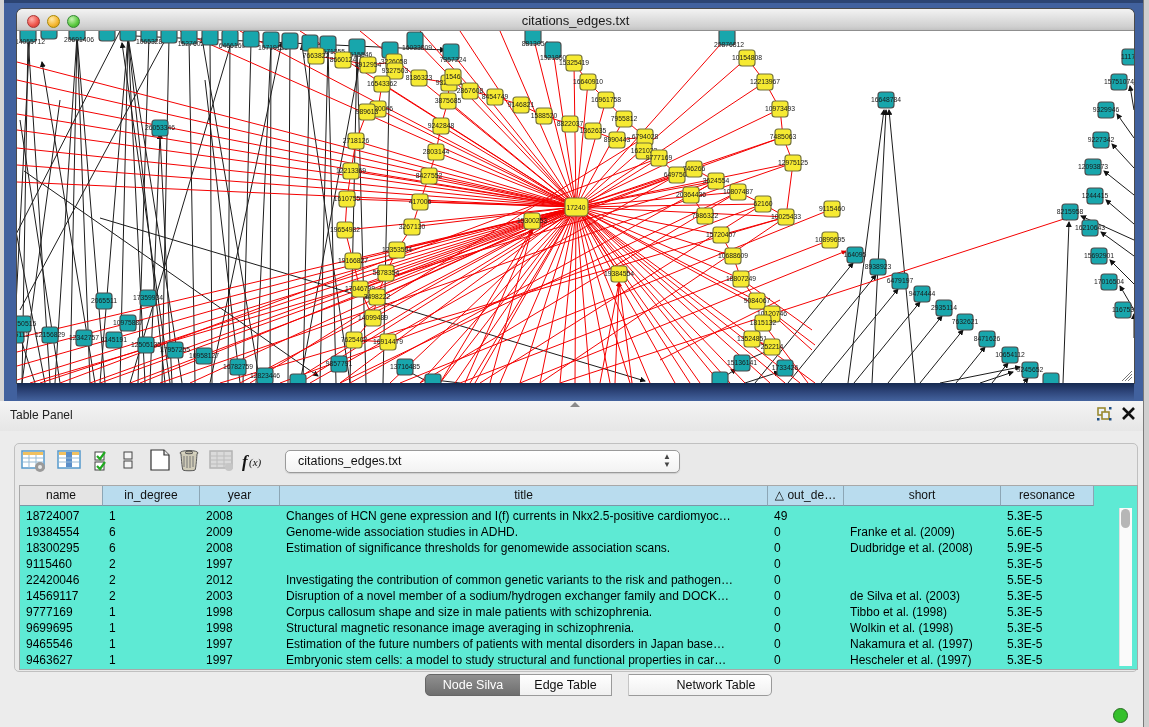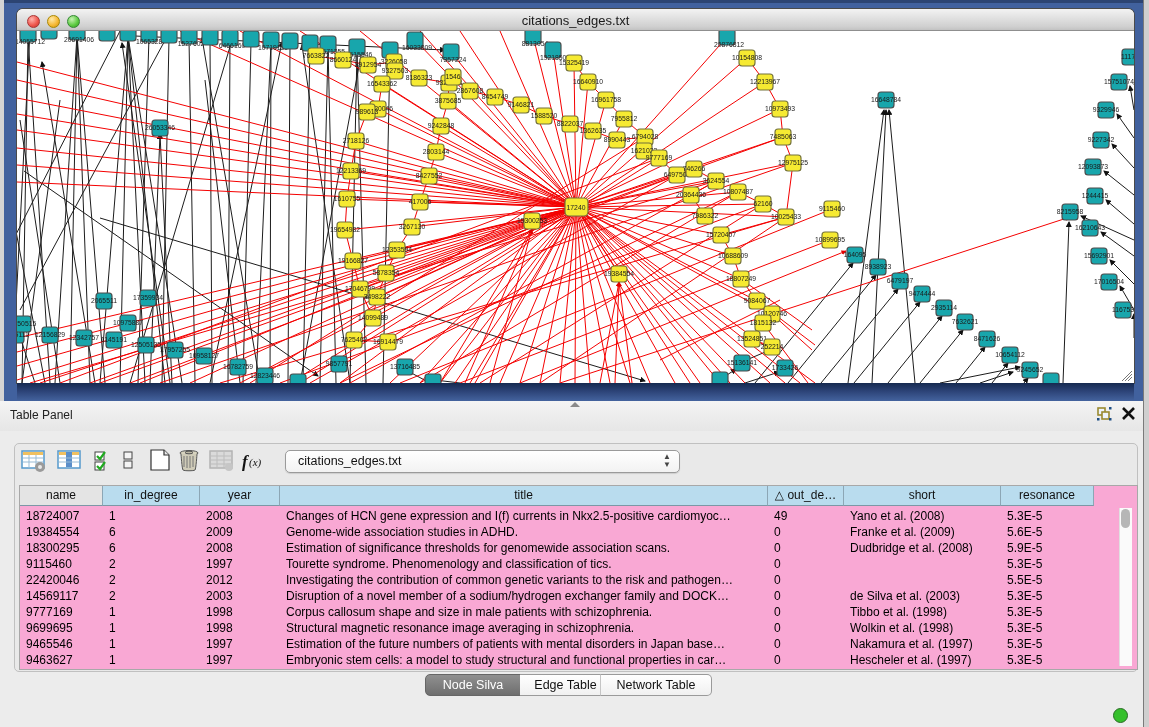--- a/index.html
+++ b/index.html
@@ -17,34 +17,34 @@
 #panelbar{left:0;top:401px;width:1145px;height:30px;background:linear-gradient(#f4f4f4,#e6e6e6);
 border-bottom:1px solid #d0d0d0;}
 #panelbar span{position:absolute;left:10px;top:7px;font-size:12px;color:#222;}
 #panelbody{left:0;top:431px;width:1145px;height:296px;background:#ececec;}
 #toolpanel{left:14px;top:443px;width:1122px;height:227px;background:#e9e9e9;
 border:1px solid #c0c0c0;border-radius:5px;}
 #combo{left:285px;top:450px;width:393px;height:21px;background:linear-gradient(#ffffff,#f2f2f2);
 border:1px solid #9a9a9a;border-radius:5px;box-shadow:0 1px 1px rgba(0,0,0,.12);}
 #combo span{position:absolute;left:12px;top:3px;font-size:12.5px;color:#111;}
 #combo .updn{position:absolute;right:8px;top:2px;font-size:8px;color:#444;line-height:8px;}
-.tblwrap{position:absolute;left:19px;top:485px;width:1117px;height:183px;background:#f9a8d4;
+.tblwrap{position:absolute;left:19px;top:485px;width:1117px;height:183px;background:#5eead4;
 border:1px solid #a8a8a8;}
 .th{position:absolute;top:0;height:19px;border-right:1px solid #8ca6b5;border-bottom:1px solid #7d97a6;
 font-size:12px;text-align:center;line-height:19px;color:#111;}
 .td{position:absolute;font-size:12px;color:#000;height:16px;line-height:16px;}
 #vsb{left:1119px;top:508px;width:12px;height:158px;background:#fafafa;border-left:1px solid #e0e0e0;}
 #vsbthumb{left:1121px;top:509px;width:9px;height:19px;background:#b6b6b6;border-radius:5px;}
 #tabs{left:425px;top:674px;height:20px;}
 .tab{position:absolute;top:0;height:20px;line-height:20px;font-size:12.5px;text-align:center;
 border:1px solid #9a9a9a;color:#111;background:linear-gradient(#fff,#f0f0f0);}
 #tab1{left:0;width:94px;border-radius:5px 0 0 5px;background:linear-gradient(#909090,#6e6e6e);
 color:#fff;border-color:#666;}
 #tab2{left:95px;width:91px;border-left:none;}
-#tab3{left:175px;width:110px;border-left:1px solid #c5c5c5;border-radius:0 5px 5px 0;}
+#tab3{left:203px;width:110px;border-left:1px solid #c5c5c5;border-radius:0 5px 5px 0;padding-left:32px;}
 #mem{right:42px;top:741px;font-size:12px;color:#222;font-weight:bold;}
 #memdot{right:21px;top:708px;width:13px;height:13px;border-radius:50%;background:#35c02c;
 border:1px solid #2a6b26;}
 #rightedge{left:1143px;top:0;width:6px;height:727px;background:#cfcfcf;border-left:1px solid #7a7a7a;}
 #leftedge{left:0;top:0;width:4px;height:401px;background:#d4d4d4;}
 </style></head><body>
 <div id="root">
 <div id="desktop" class="abs"></div>
 <div id="leftedge" class="abs"></div>
 <div id="win" class="abs">
@@ -653,40 +653,38 @@
       <div class="th" style="left:180px;width:79px;background:#b9dcee">year</div>
       <div class="th" style="left:260px;width:487px;background:#b9dcee">title</div>
       <div class="th" style="left:748px;width:75px;background:#b9dcee">△ out_de…</div>
       <div class="th" style="left:824px;width:156px;background:#b9dcee">short</div>
       <div class="th" style="left:981px;width:92px;background:#b9dcee">resonance</div>
       <div class="td" style="left:6px;top:22px;width:143px">18724007</div>
       <div class="td" style="left:89px;top:22px;width:157px">1</div>
       <div class="td" style="left:186px;top:22px;width:140px">2008</div>
       <div class="td" style="left:266px;top:22px;width:480px;overflow:hidden;white-space:nowrap">Changes of HCN gene expression and I(f) currents in Nkx2.5-positive cardiomyoc…</div>
       <div class="td" style="left:754px;top:22px;width:136px">49</div>
-      <div class="td" style="left:830px;top:22px;width:217px">Yano et al. (2008)</div>
       <div class="td" style="left:987px;top:22px;width:153px">5.3E-5</div>
       <div class="td" style="left:6px;top:38px;width:143px">19384554</div>
       <div class="td" style="left:89px;top:38px;width:157px">6</div>
       <div class="td" style="left:186px;top:38px;width:140px">2009</div>
       <div class="td" style="left:266px;top:38px;width:480px;overflow:hidden;white-space:nowrap">Genome-wide association studies in ADHD.</div>
       <div class="td" style="left:754px;top:38px;width:136px">0</div>
       <div class="td" style="left:830px;top:38px;width:217px">Franke et al. (2009)</div>
       <div class="td" style="left:987px;top:38px;width:153px">5.6E-5</div>
       <div class="td" style="left:6px;top:54px;width:143px">18300295</div>
       <div class="td" style="left:89px;top:54px;width:157px">6</div>
       <div class="td" style="left:186px;top:54px;width:140px">2008</div>
       <div class="td" style="left:266px;top:54px;width:480px;overflow:hidden;white-space:nowrap">Estimation of significance thresholds for genomewide association scans.</div>
       <div class="td" style="left:754px;top:54px;width:136px">0</div>
       <div class="td" style="left:830px;top:54px;width:217px">Dudbridge et al. (2008)</div>
       <div class="td" style="left:987px;top:54px;width:153px">5.9E-5</div>
       <div class="td" style="left:6px;top:70px;width:143px">9115460</div>
       <div class="td" style="left:89px;top:70px;width:157px">2</div>
       <div class="td" style="left:186px;top:70px;width:140px">1997</div>
-      <div class="td" style="left:266px;top:70px;width:480px;overflow:hidden;white-space:nowrap">Tourette syndrome. Phenomenology and classification of tics.</div>
       <div class="td" style="left:754px;top:70px;width:136px">0</div>
       <div class="td" style="left:987px;top:70px;width:153px">5.3E-5</div>
       <div class="td" style="left:6px;top:86px;width:143px">22420046</div>
       <div class="td" style="left:89px;top:86px;width:157px">2</div>
       <div class="td" style="left:186px;top:86px;width:140px">2012</div>
       <div class="td" style="left:266px;top:86px;width:480px;overflow:hidden;white-space:nowrap">Investigating the contribution of common genetic variants to the risk and pathogen…</div>
       <div class="td" style="left:754px;top:86px;width:136px">0</div>
       <div class="td" style="left:987px;top:86px;width:153px">5.5E-5</div>
       <div class="td" style="left:6px;top:102px;width:143px">14569117</div>
       <div class="td" style="left:89px;top:102px;width:157px">2</div>

